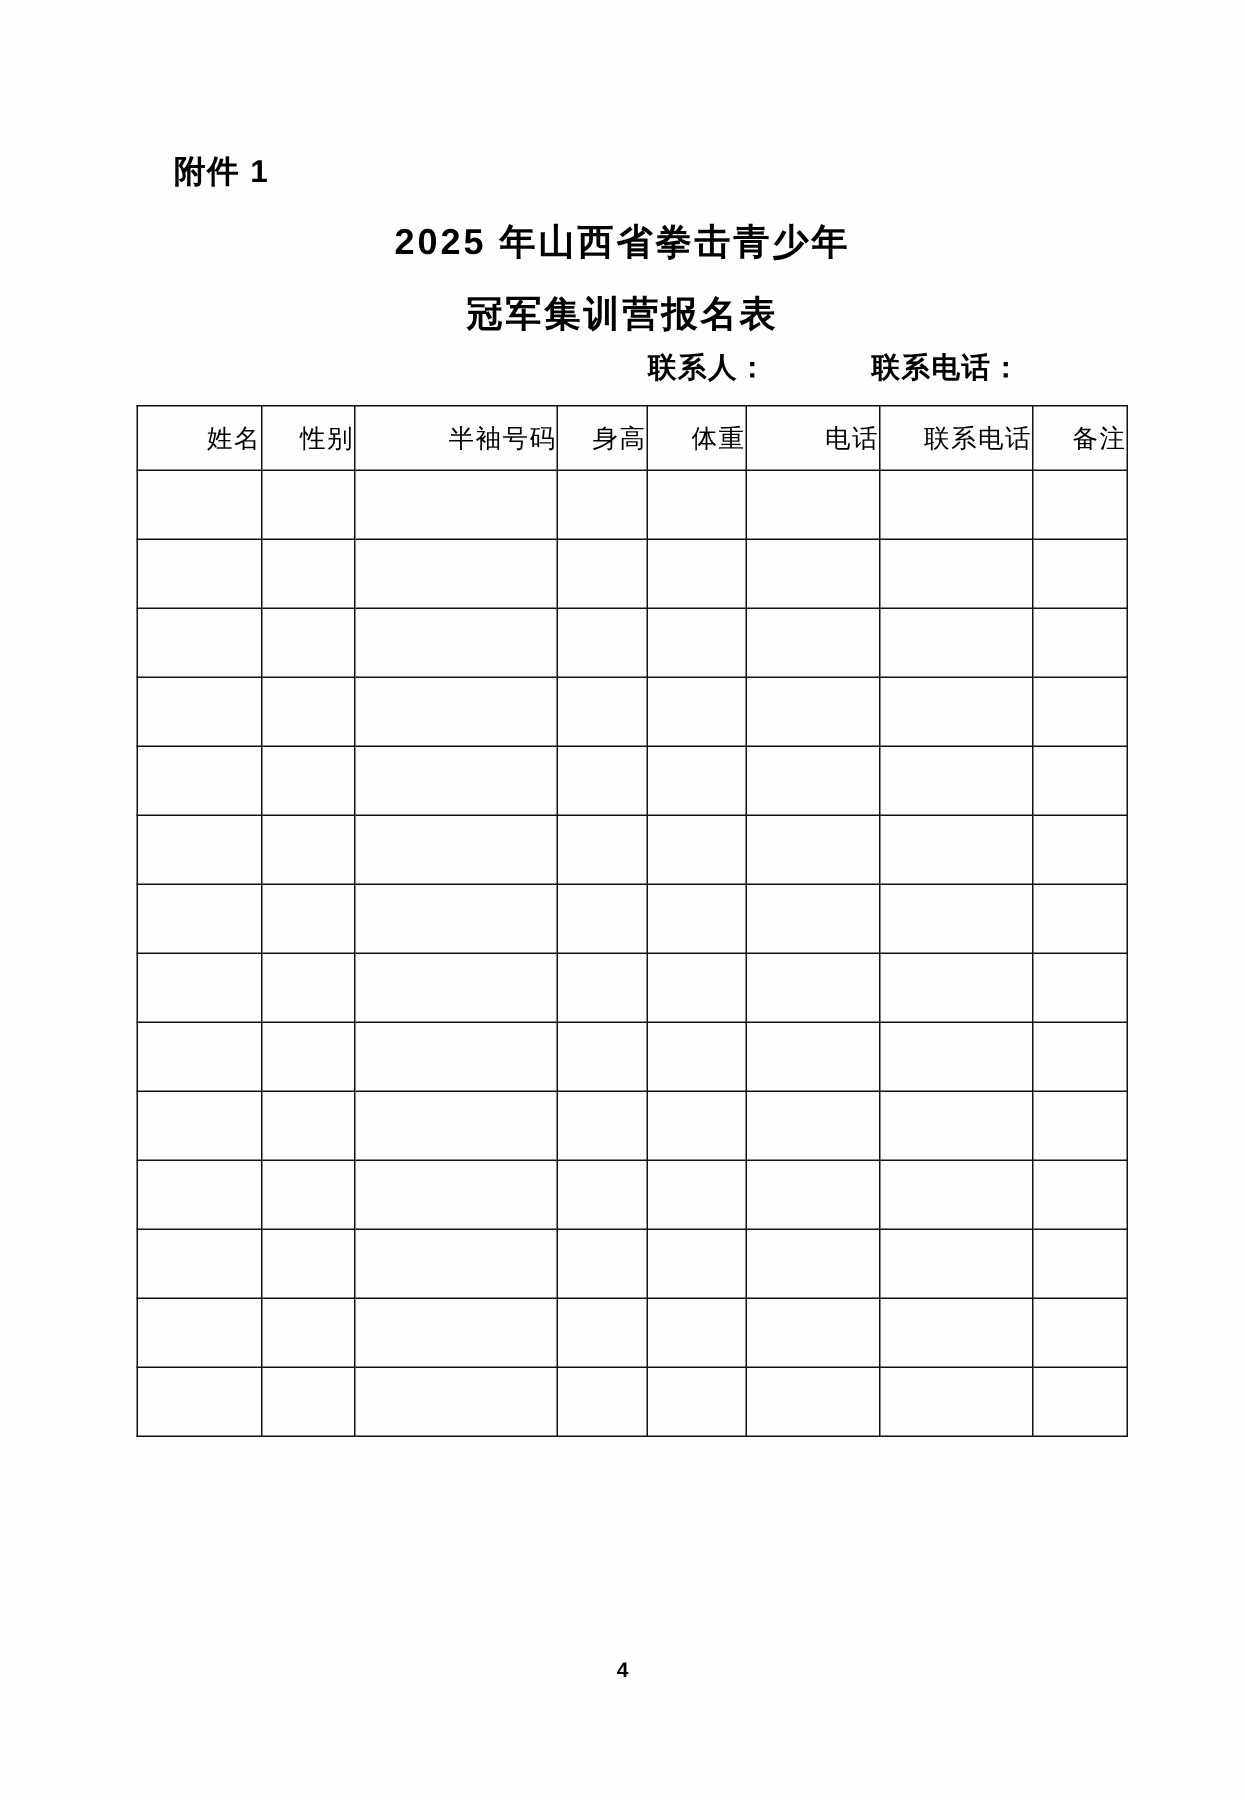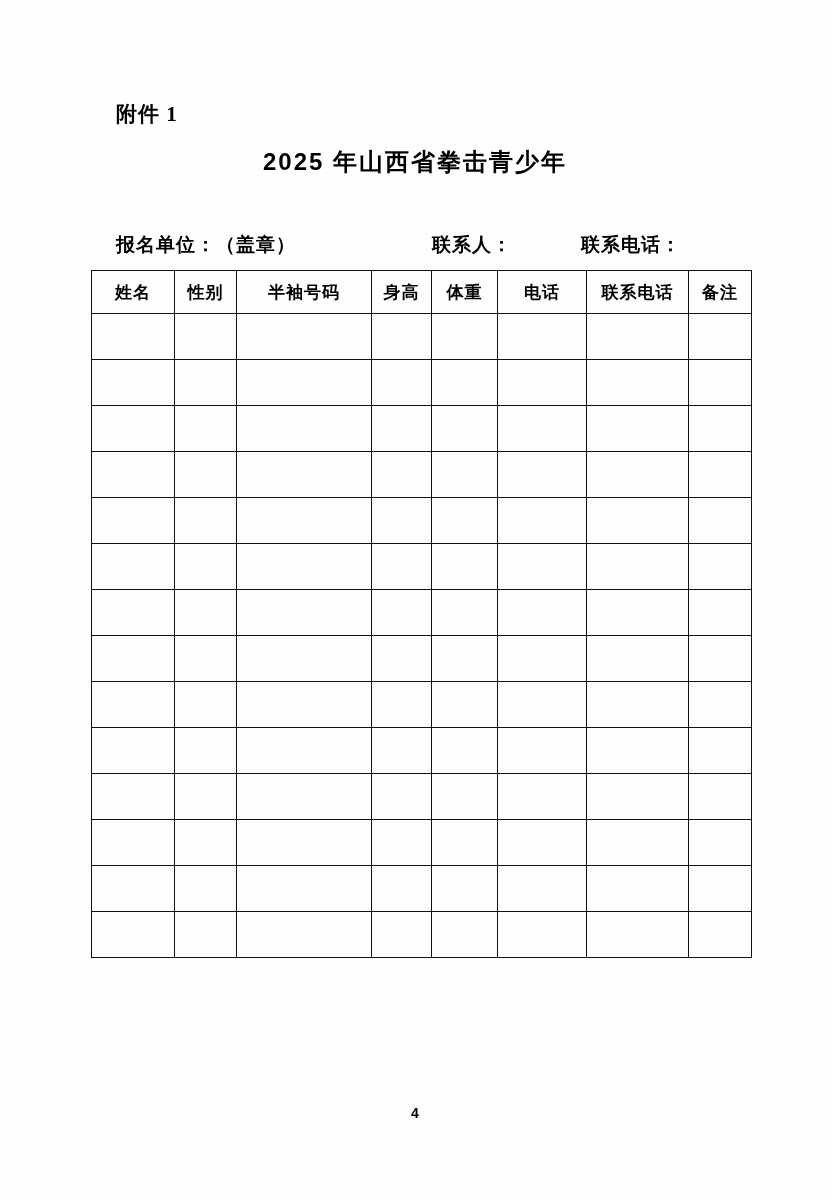--- a/index.html
+++ b/index.html
@@ -21,21 +21,21 @@
     top: 0;
     width: 830px;
     height: 1200px;
     background: #fefefe;
   }
   .attachment-label {
     position: absolute;
     left: 116px;
     top: 100px;
     font-size: 21px;
-    font-family: Liberation Serif, serif;
+    font-family: Liberation Sans, sans-serif;
     font-weight: bold;
     letter-spacing: 1px;
   }
   .title-block {
     position: absolute;
     left: 0;
     top: 138px;
     width: 830px;
     text-align: center;
   }
@@ -84,23 +84,24 @@
   table.reg-table td {
     border: 1.3px solid #111111;
     height: 45px;
     padding: 0;
     text-align: center;
     vertical-align: middle;
   }
   table.reg-table th {
     font-size: 17px;
     font-family: "Liberation Sans", sans-serif;
-    font-weight: bold;
+    font-weight: normal;
     letter-spacing: 1px;
     height: 42px;
+    text-align: right;
   }
   table.reg-table td {
     font-size: 15px;
   }
   .page-number {
     position: absolute;
     left: 0;
     top: 1105px;
     width: 830px;
     text-align: center;
@@ -111,24 +112,24 @@
 </style>
 </head>
 <body>
 
 <div class="page">
 
   <div class="attachment-label">附件 1</div>
 
   <div class="title-block">
     <div class="title-line">2025 年山西省拳击青少年</div>
+    <div class="title-line">冠军集训营报名表</div>
   </div>
 
   <div class="meta-row">
-    <span class="meta-unit">报名单位：（盖章）</span>
     <span class="meta-contact">联系人：</span>
     <span class="meta-phone">联系电话：</span>
   </div>
 
   <table class="reg-table">
     <colgroup>
       <col style="width:83px">
       <col style="width:62px">
       <col style="width:135px">
       <col style="width:60px">

